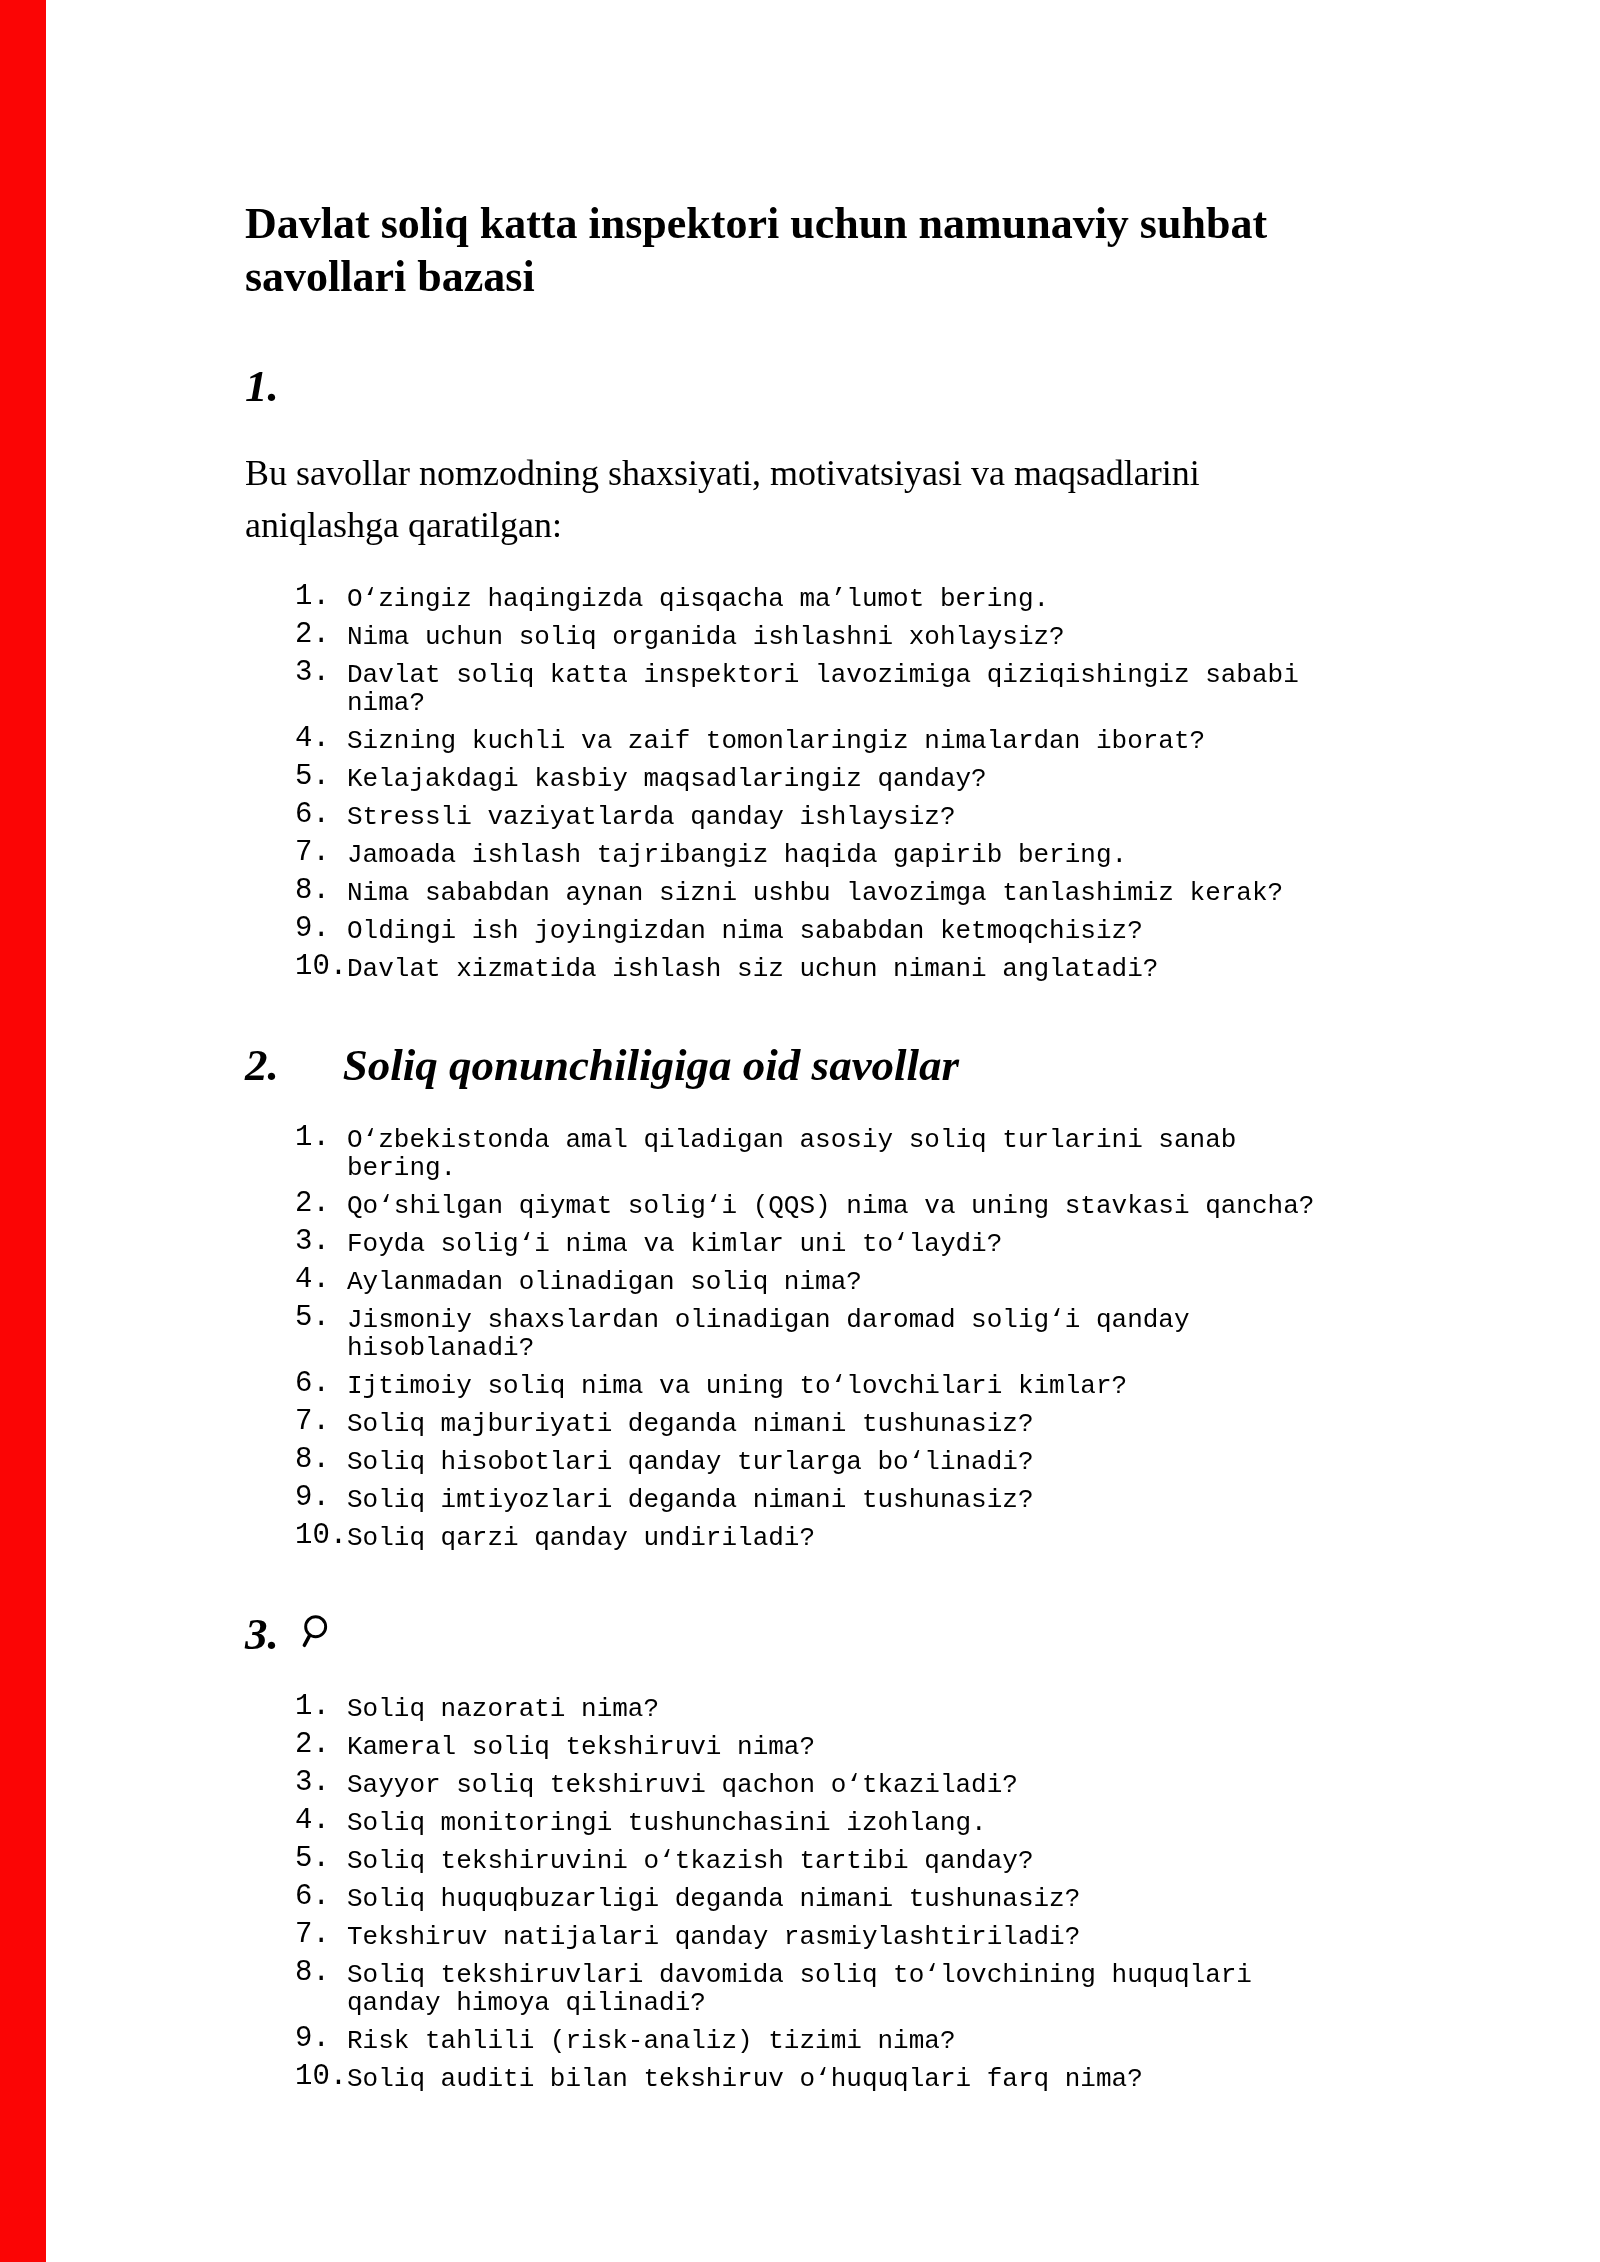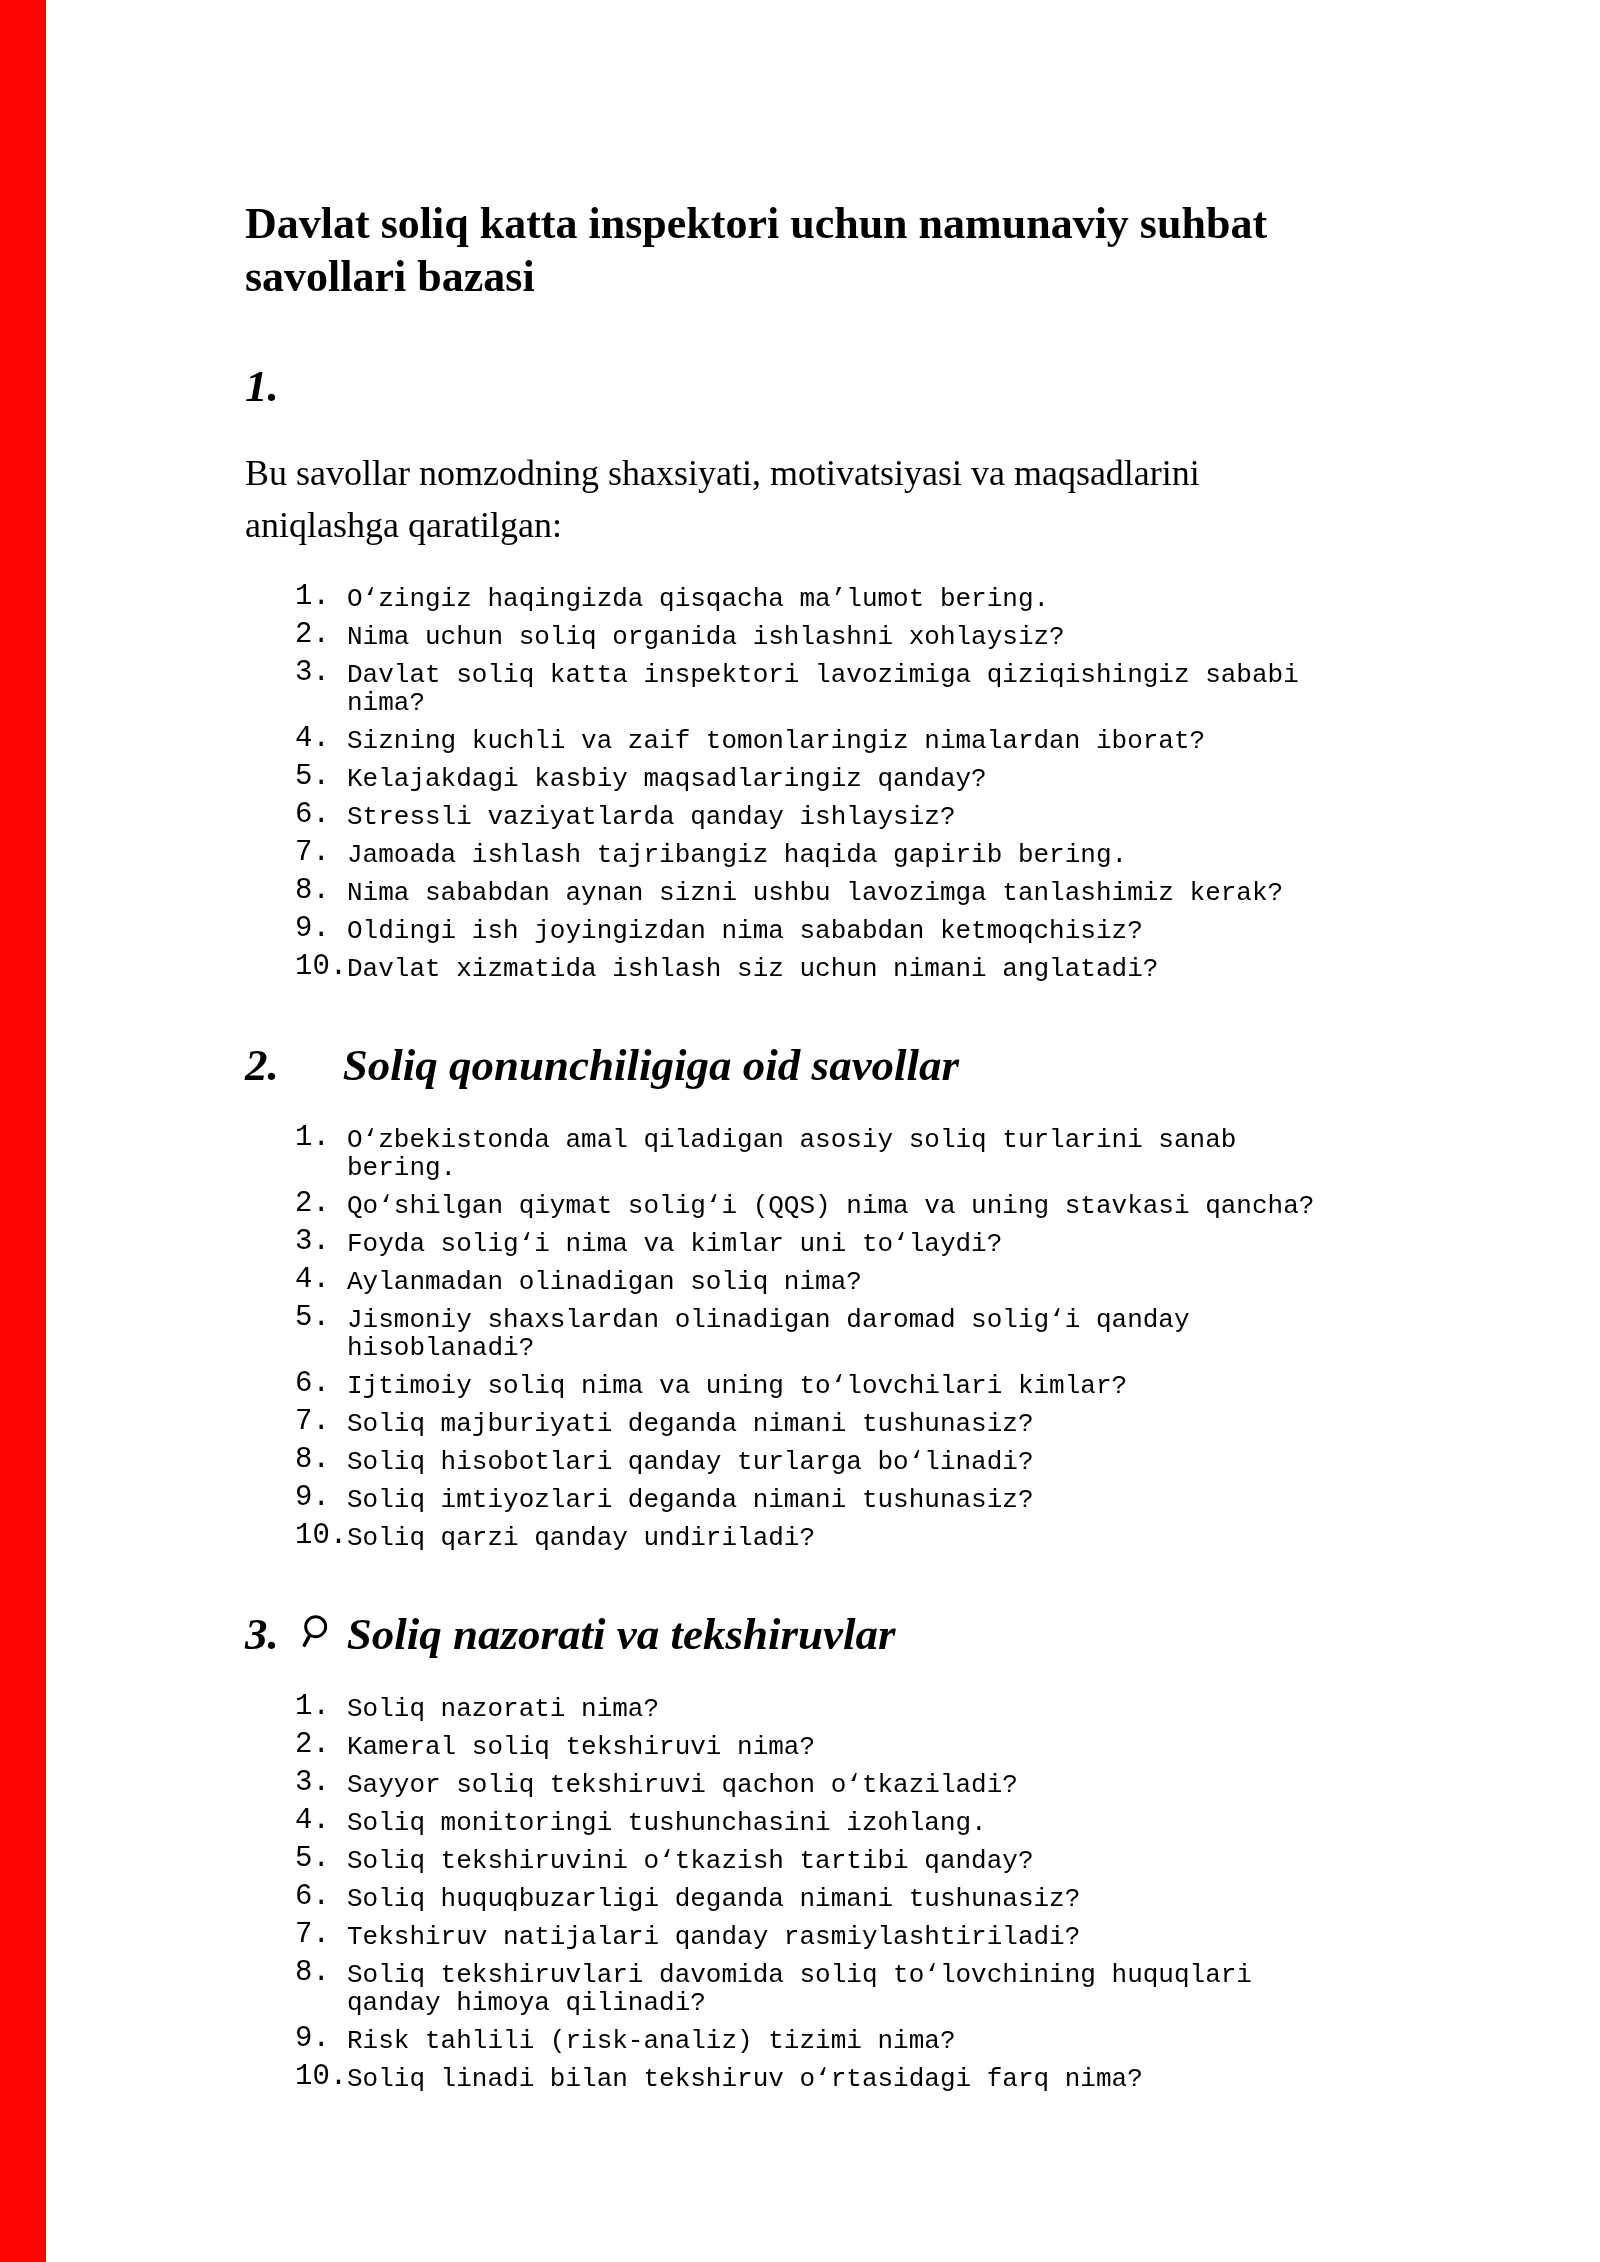--- a/index.html
+++ b/index.html
@@ -135,29 +135,28 @@
 
   <div>
     <div class="section-heading s3">
       <span class="h-num">3.</span>
       <span class="h-icon">
         <svg width="40" height="40" viewBox="0 0 30 30" aria-hidden="true">
           <circle cx="14" cy="11" r="7.5" fill="none" stroke="#000" stroke-width="2.2"></circle>
           <line x1="9.5" y1="17.5" x2="5.5" y2="25" stroke="#000" stroke-width="2.6" stroke-linecap="round"></line>
         </svg>
       </span>
-      <span class="h-text">Soliq nazorati va tekshiruvlar</span>
     </div>
     <ol class="q-list">
         <li><span>Soliq nazorati nima?</span></li>
         <li><span>Kameral soliq tekshiruvi nima?</span></li>
         <li><span>Sayyor soliq tekshiruvi qachon o‘tkaziladi?</span></li>
         <li><span>Soliq monitoringi tushunchasini izohlang.</span></li>
         <li><span>Soliq tekshiruvini o‘tkazish tartibi qanday?</span></li>
         <li><span>Soliq huquqbuzarligi deganda nimani tushunasiz?</span></li>
         <li><span>Tekshiruv natijalari qanday rasmiylashtiriladi?</span></li>
         <li><span>Soliq tekshiruvlari davomida soliq to‘lovchining huquqlari qanday himoya qilinadi?</span></li>
         <li><span>Risk tahlili (risk-analiz) tizimi nima?</span></li>
-        <li><span>Soliq linadi bilan tekshiruv o‘rtasidagi farq nima?</span></li>
+        <li><span>Soliq auditi bilan tekshiruv o‘huquqlari farq nima?</span></li>
       </ol>
   </div>
 
 </div>
 
 </body></html>

